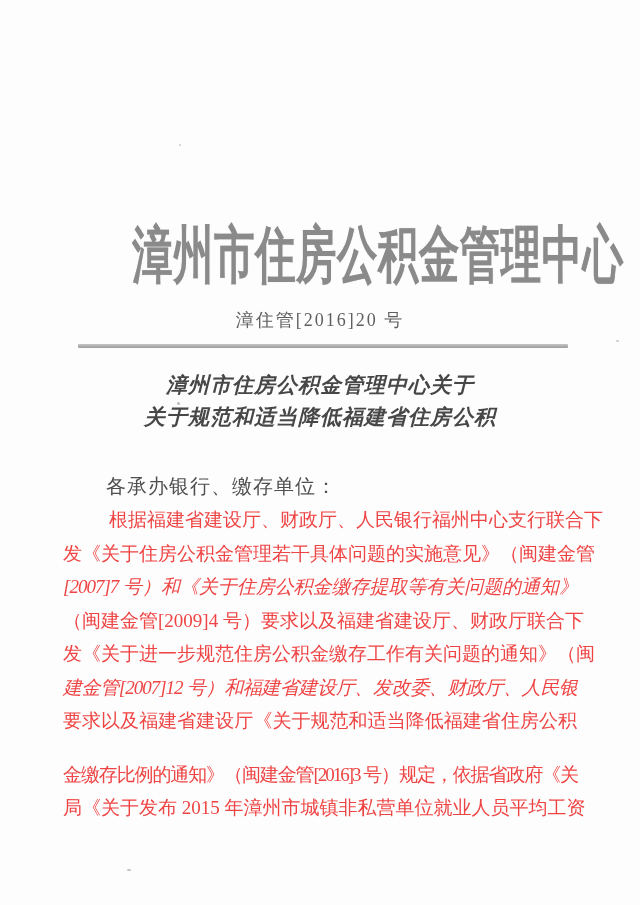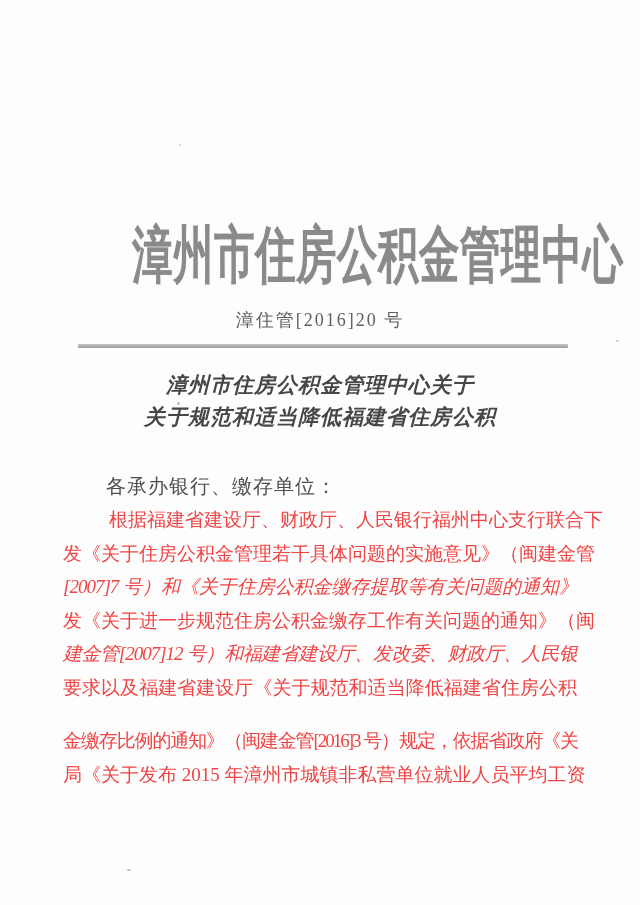--- a/index.html
+++ b/index.html
@@ -126,20 +126,21 @@
   <div class="notice-title l1">漳州市住房公积金管理中心关于</div>
 
   <div class="notice-title l2">关于规范和适当降低福建省住房公积</div>
 
   <div class="salutation">各承办银行、缴存单位：</div>
 
   <div class="body-block">
     <div class="body-line first">根据福建省建设厅、财政厅、人民银行福州中心支行联合下</div>
     <div class="body-line">发《关于住房公积金管理若干具体问题的实施意见》（闽建金管</div>
     <div class="body-line tight-1">[2007]7 号）和《关于住房公积金缴存提取等有关问题的通知》</div>
+    <div class="body-line">（闽建金管[2009]4 号）要求以及福建省建设厅、财政厅联合下</div>
     <div class="body-line">发《关于进一步规范住房公积金缴存工作有关问题的通知》（闽</div>
     <div class="body-line tight-1">建金管[2007]12 号）和福建省建设厅、发改委、财政厅、人民银</div>
     <div class="body-line">要求以及福建省建设厅《关于规范和适当降低福建省住房公积</div>
     <div class="body-line tight-2">金缴存比例的通知》（闽建金管[2016]3 号）规定，依据省政府《关</div>
     <div class="body-line">局《关于发布 2015 年漳州市城镇非私营单位就业人员平均工资</div>
   </div>
 
   <div class="speck s1"></div>
   <div class="speck s2"></div>
   <div class="speck s3"></div>

